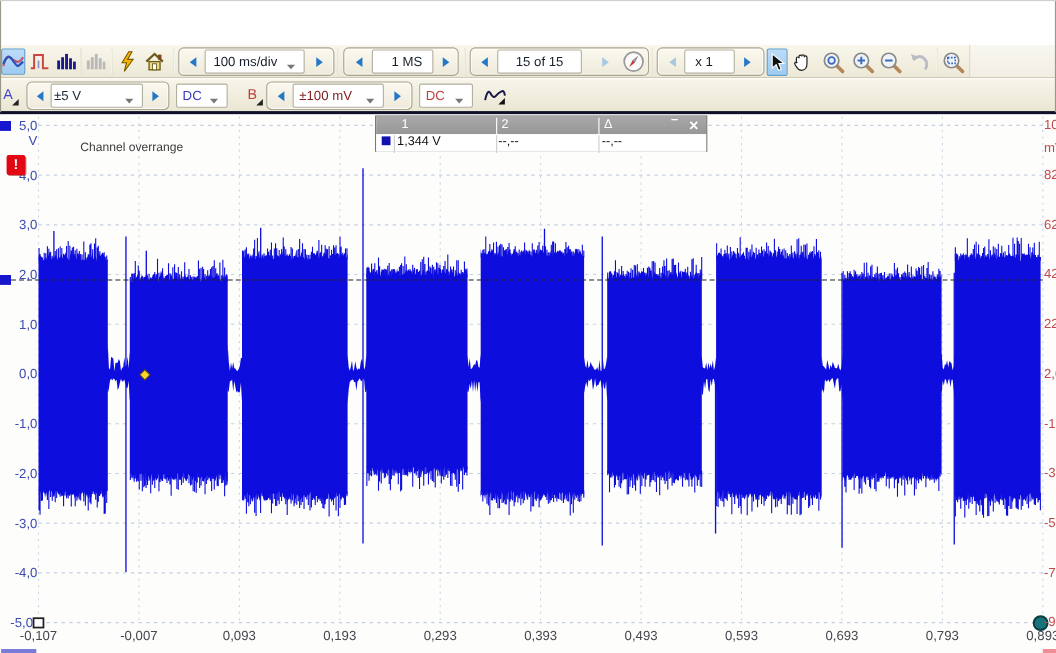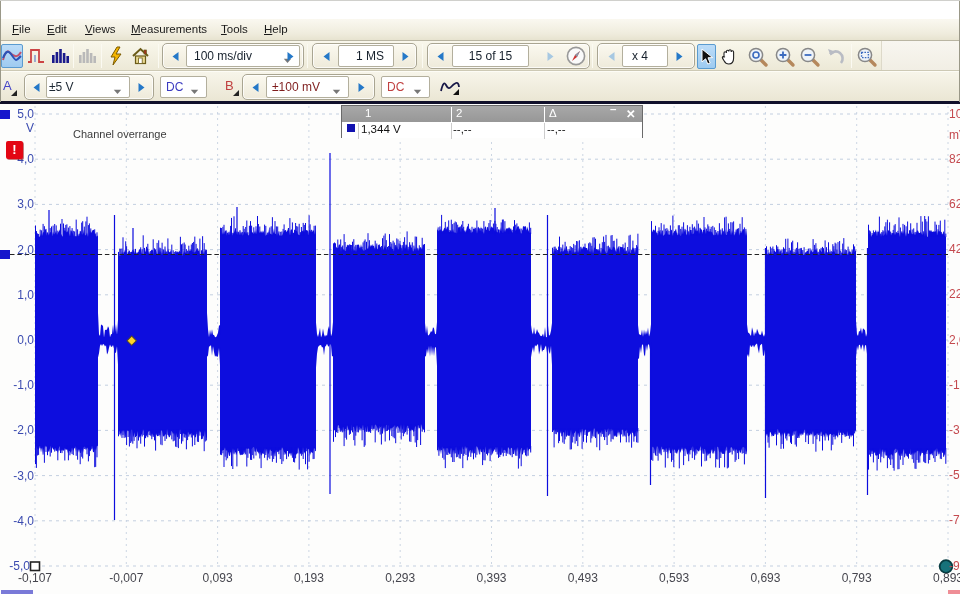--- a/index.html
+++ b/index.html
@@ -37,28 +37,20 @@
 
 #warn { left:6px; top:141px; width:17px; height:18px; background:#e30613; border-radius:2px; color:#fff; font-weight:bold; font-size:13px; text-align:center; line-height:18px; box-shadow:1px 1px 0 rgba(150,20,20,.55); }
 
 #bl-purple { left:1px; top:590px; width:32px; height:4px; background:#7a7ad8; }
 #br-pink { left:948px; top:590px; width:12px; height:4px; background:#ef8e96; }
 </style></head>
 <body>
 <div id="app">
 
 
-<div id="menubar" class="abs">
-<span class="mi" style="left:12px"><u>F</u>ile</span>
-<span class="mi" style="left:47px"><u>E</u>dit</span>
-<span class="mi" style="left:85px"><u>V</u>iews</span>
-<span class="mi" style="left:131px"><u>M</u>easurements</span>
-<span class="mi" style="left:221px"><u>T</u>ools</span>
-<span class="mi" style="left:264px"><u>H</u>elp</span>
-</div>
 
 <div id="tb1" class="abs"></div>
 <div id="tb1r" class="abs"></div>
 <div id="tb2" class="abs"></div>
 <div id="darkline" class="abs"></div>
 
 <div class="tbtn sel" style="left:1px; top:44px; width:22px; height:24px;">
       <svg width="20" height="18" viewBox="0 0 20 18">
         <path d="M1 13 Q4 2 7 5 T13 9 T19 5" fill="none" stroke="#c4506a" stroke-width="2"></path>
         <path d="M1 11 Q5 1 9 7 T14 13 T19 9" fill="none" stroke="#2a52b8" stroke-width="2"></path>
@@ -108,21 +100,21 @@
       </svg>
     </div>
 <div class="vsep" style="left:158px; top:44px; height:24px;"></div>
 
 <div class="grp" style="left:162px; top:43px; width:142px; height:26px;"></div>
 <div class="arrbtn" style="left:166px; top:46px; width:19px; height:20px;">
       <svg width="9" height="11" viewBox="0 0 9 11">
         <path d="M7.5 1 L1.5 5.5 L7.5 10 Z" fill="#2478c8"></path>
       </svg>
     </div>
-<div class="wfield" style="left:186px; top:45px; width:114px; height:22px;">
+<div class="wfield" style="left:186px; top:45px; width:91px; height:22px;">
       <span style="margin-left:7px">100 ms/div</span>
       <span class="cv"><svg width="9" height="6" viewBox="0 0 9 6">
           <path d="M.8 .8 L4.5 5 L8.2 .8 Z" fill="#777"></path>
         </svg></span>
     </div>
 <div class="arrbtn" style="left:281px; top:46px; width:19px; height:20px;">
       <svg width="9" height="11" viewBox="0 0 9 11">
         <path d="M1.5 1 L7.5 5.5 L1.5 10 Z" fill="#2478c8"></path>
       </svg>
     </div>
@@ -167,21 +159,21 @@
     </div>
 
 <div class="vsep" style="left:592px; top:44px; height:24px;"></div>
 <div class="grp" style="left:597px; top:43px; width:98px; height:26px;"></div>
 <div class="arrbtn" style="left:602px; top:46px; width:19px; height:20px;">
       <svg width="9" height="11" viewBox="0 0 9 11">
         <path d="M7.5 1 L1.5 5.5 L7.5 10 Z" fill="#a7c8e2"></path>
       </svg>
     </div>
 <div class="wfield" style="left:622px; top:45px; width:46px; height:22px;">
-      <span style="margin-left:9px">x 4</span>
+      <span style="margin-left:9px">x 1</span>
     </div>
 <div class="arrbtn" style="left:670px; top:46px; width:18px; height:20px;">
       <svg width="9" height="11" viewBox="0 0 9 11">
         <path d="M1.5 1 L7.5 5.5 L1.5 10 Z" fill="#2478c8"></path>
       </svg>
     </div>
 
 <div class="tbtn sel" style="left:697px; top:44px; width:19px; height:25px;">
       <svg width="14" height="18" viewBox="0 0 14 18">
         <path d="M2 1 L2 14 L5.6 10.8 L7.8 16 L10.2 15 L8 9.8 L12.6 9.6 Z" fill="#111" stroke="#fff" stroke-width="1"></path>

